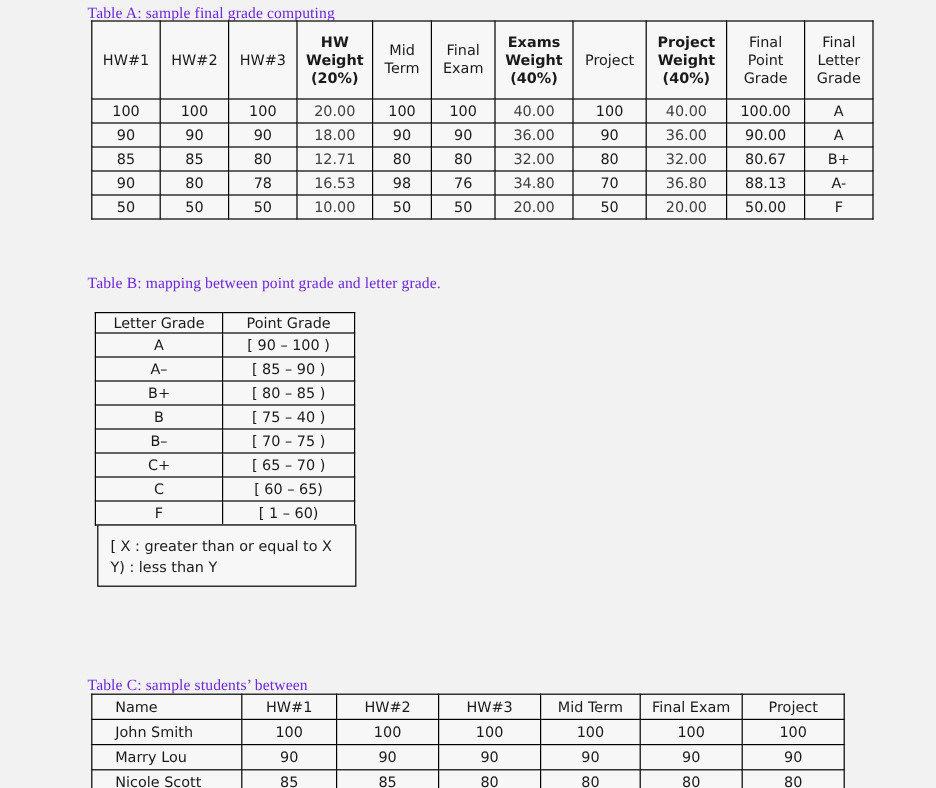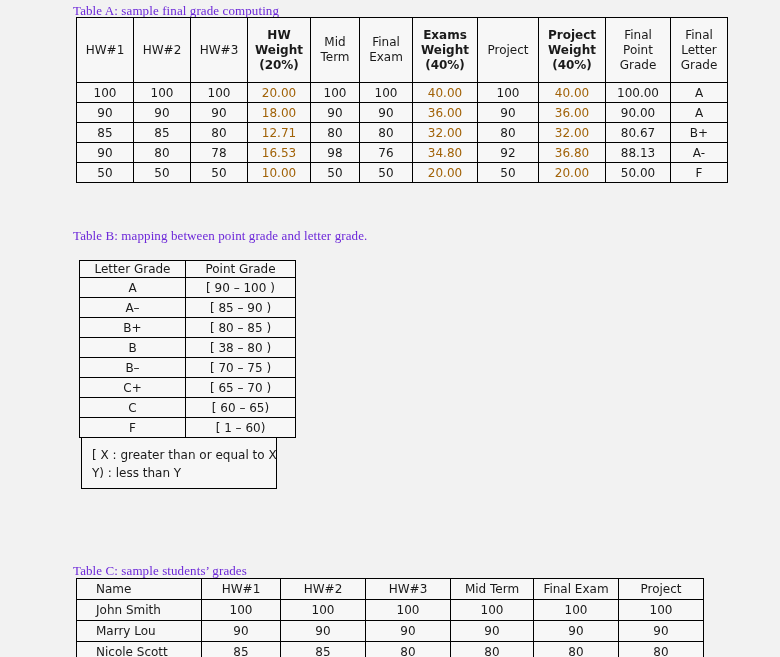--- a/index.html
+++ b/index.html
@@ -52,38 +52,38 @@
     font-size: 12px;
   }
   #table-a th.bold {
     font-weight: bold;
   }
   #table-a td {
     height: 17px;
     font-size: 12px;
   }
   #table-a td.red {
-    color: #a16207;
+    color: #404040;
   }
 
   
   #table-b {
     left: 79px;
     top: 260px;
     font-size: 12px;
   }
   #table-b td {
     height: 17px;
   }
 
   .legend-box {
     position: absolute;
     left: 81px;
     top: 437px;
-    width: 196px;
+    width: 216px;
     height: 52px;
     border: 1px solid #000;
     background: #f7f7f7;
     font-family: "DejaVu Sans", sans-serif;
     font-size: 12px;
     color: #1a1a1a;
     padding: 8px 10px;
     box-sizing: border-box;
     line-height: 18px;
   }
@@ -164,21 +164,21 @@
         <td>B+</td>
       </tr>
       <tr>
         <td>90</td>
         <td>80</td>
         <td>78</td>
         <td class="red">16.53</td>
         <td>98</td>
         <td>76</td>
         <td class="red">34.80</td>
-        <td>92</td>
+        <td>70</td>
         <td class="red">36.80</td>
         <td>88.13</td>
         <td>A-</td>
       </tr>
       <tr>
         <td>50</td>
         <td>50</td>
         <td>50</td>
         <td class="red">10.00</td>
         <td>50</td>
@@ -208,21 +208,21 @@
       <tr>
         <td>A–</td>
         <td>[ 85 – 90 )</td>
       </tr>
       <tr>
         <td>B+</td>
         <td>[ 80 – 85 )</td>
       </tr>
       <tr>
         <td>B</td>
-        <td>[ 38 – 80 )</td>
+        <td>[ 75 – 40 )</td>
       </tr>
       <tr>
         <td>B–</td>
         <td>[ 70 – 75 )</td>
       </tr>
       <tr>
         <td>C+</td>
         <td>[ 65 – 70 )</td>
       </tr>
       <tr>
@@ -234,21 +234,21 @@
         <td>[ 1 – 60)</td>
       </tr>
     </tbody>
 </table>
 
 <div class="legend-box">
   <div>[ X : greater than or equal to X</div>
   <div>Y) : less than Y</div>
 </div>
 
-<div class="caption" style="left:73px; top:563px;">Table C: sample students’ grades</div>
+<div class="caption" style="left:73px; top:563px;">Table C: sample students’ between</div>
 <table class="grid" id="table-c">
   <thead>
     <tr id="c-head-row">
         <th class="name" style="width: 103px;">Name</th>
         <th style="width: 74px;">HW#1</th>
         <th style="width: 80px;">HW#2</th>
         <th style="width: 80px;">HW#3</th>
         <th style="width: 78px;">Mid Term</th>
         <th style="width: 80px;">Final Exam</th>
         <th style="width: 80px;">Project</th>

